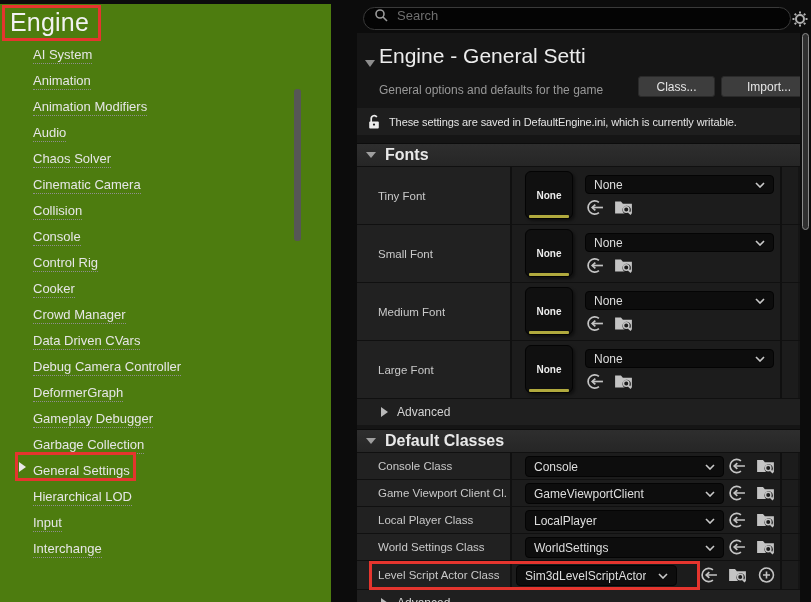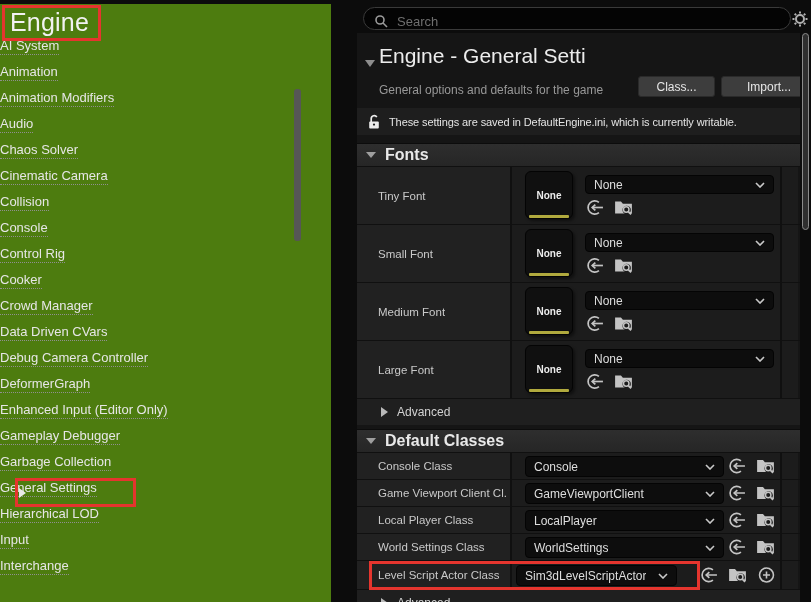--- a/index.html
+++ b/index.html
@@ -6,34 +6,34 @@
   html,body { width:811px; height:602px; overflow:hidden; background:#0c0c0c;
               font-family:"Liberation Sans", sans-serif; }
   .app { position:relative; width:811px; height:602px; background:#0c0c0c; }
 
   
   .sidebar { position:absolute; left:0; top:4px; width:331px; height:602px; background:#4d7c0f; }
   .sidebar-title-box { position:absolute; left:2px; top:1px; border:3px solid #e5352e;
                        padding:0 9px 2px 5px; background:transparent; }
   .sidebar-title { font-size:25px; font-weight:400; color:#f2f2f2; line-height:28px; letter-spacing:.2px; }
   .nav { position:absolute; left:0; top:34px; width:300px; }
-  .nav-item { position:relative; height:26px; display:flex; align-items:flex-start; }
+  .nav-item { position:relative; height:26px; display:flex; align-items:flex-end; padding-left:33px; }
   .nav-label { font-size:13px; color:#e6e6e6; border-bottom:1px dotted #8f8f8f; padding-bottom:1px;
                white-space:nowrap; cursor:pointer; }
   .nav-arrow { position:absolute; left:19px; top:8px; width:0; height:0;
                border-left:7px solid #e9e9e9; border-top:5px solid transparent; border-bottom:5px solid transparent; }
   .nav-selected-box { position:absolute; left:15px; top:-2px; width:121px; height:29px;
                       border:3px solid #e5352e; pointer-events:none; }
   .sidebar-scrollbar { position:absolute; left:294px; top:85px; width:7px; height:152px;
                        background:#565656; border-radius:3px; }
 
   
   .panel { position:absolute; left:331px; top:0; width:480px; height:602px; background:#0c0c0c; }
   .search-box { position:absolute; left:32px; top:7px; width:428px; height:23px; border:1px solid #3a3a3a;
-                border-radius:12px; background:#040404; display:flex; align-items:flex-end; padding:0 10px; gap:8px; }
+                border-radius:12px; background:#040404; display:flex; align-items:flex-start; padding:0 10px; gap:8px; }
   .search-placeholder { font-size:13px; color:#6f6f6f; }
   .gear { position:absolute; right:3px; top:11px; width:16px; height:16px; cursor:pointer; }
   .panel-scroll-track { position:absolute; right:0; top:33px; width:11px; height:569px; background:#0c0c0c; }
   .panel-scroll-thumb { position:absolute; right:2px; top:0; width:7px; height:197px;
                         background:#2e2e2e; border:1px solid #8a8a8a; border-radius:4px; }
 
   .content { position:absolute; left:26px; top:33px; width:443px; height:569px; background:#151515; overflow:hidden; }
 
   
   .hdr { position:relative; height:75px; }
@@ -143,23 +143,20 @@
           <span class="nav-label">Crowd Manager</span>
         </div>
         <div class="nav-item">
           <span class="nav-label">Data Driven CVars</span>
         </div>
         <div class="nav-item">
           <span class="nav-label">Debug Camera Controller</span>
         </div>
         <div class="nav-item">
           <span class="nav-label">DeformerGraph</span>
-        </div>
-        <div class="nav-item">
-          <span class="nav-label">Enhanced Input (Editor Only)</span>
         </div>
         <div class="nav-item">
           <span class="nav-label">Gameplay Debugger</span>
         </div>
         <div class="nav-item">
           <span class="nav-label">Garbage Collection</span>
         </div>
         <div class="nav-item">
           <div class="nav-arrow"></div>
                              <div class="nav-selected-box"></div>

